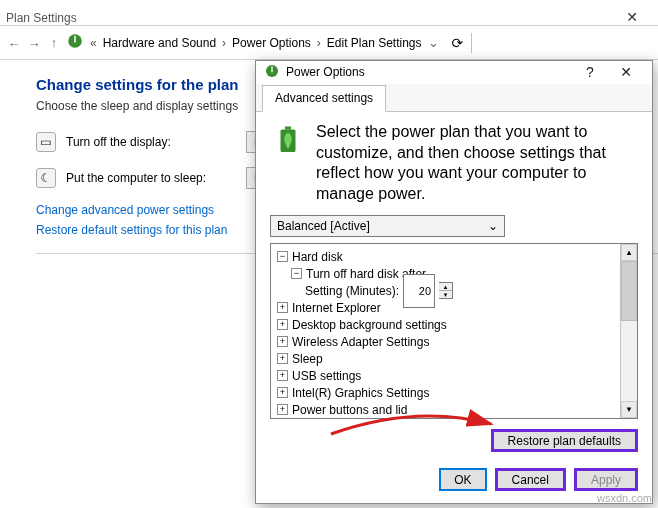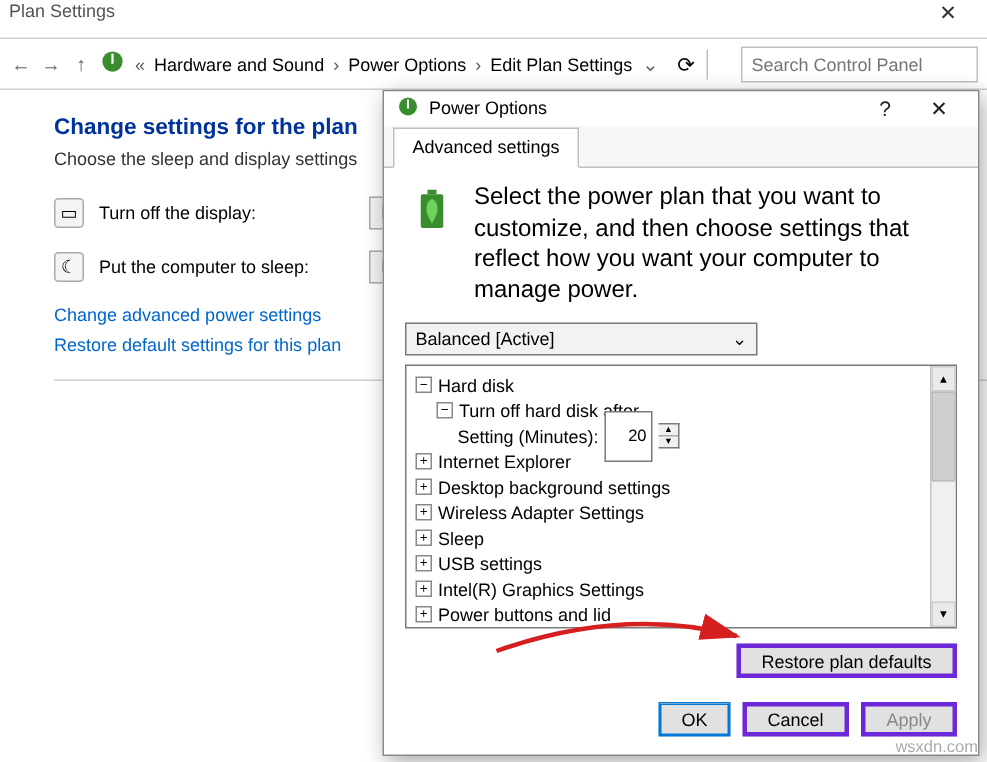--- a/index.html
+++ b/index.html
@@ -12,21 +12,21 @@
     height: 508px;
     overflow: hidden;
     color: #000;
     position: relative;
   }
   
   .titlebar {
     height: 26px;
     border-bottom: 1px solid #d0d0d0;
     display: flex;
-    align-items: flex-start;
+    align-items: flex-end;
     padding: 0 6px;
     font-size: 12px;
     color: #555;
   }
   .titlebar-close {
     margin-left: auto;
     width: 40px;
     text-align: center;
     font-size: 14px;
     color: #333;
@@ -251,21 +251,20 @@
   </span>
   <span class="crumb-arrow">«</span>
   <span class="crumb">Hardware and Sound</span>
   <span class="crumb-arrow">›</span>
   <span class="crumb">Power Options</span>
   <span class="crumb-arrow">›</span>
   <span class="crumb">Edit Plan Settings</span>
   <span class="nav-btn">⌄</span>
   <span class="refresh">⟳</span>
   <div class="divider"></div>
-  <input class="search" placeholder="Search Control Panel" style="">
 </div>
 
 <div class="main">
   <h2 class="page-title">Change settings for the plan</h2>
   <p class="page-sub">Choose the sleep and display settings</p>
 
   <div class="row">
     <span class="icon-box">▭</span>
     <label>Turn off the display:</label>
     <span class="dd">N</span>

